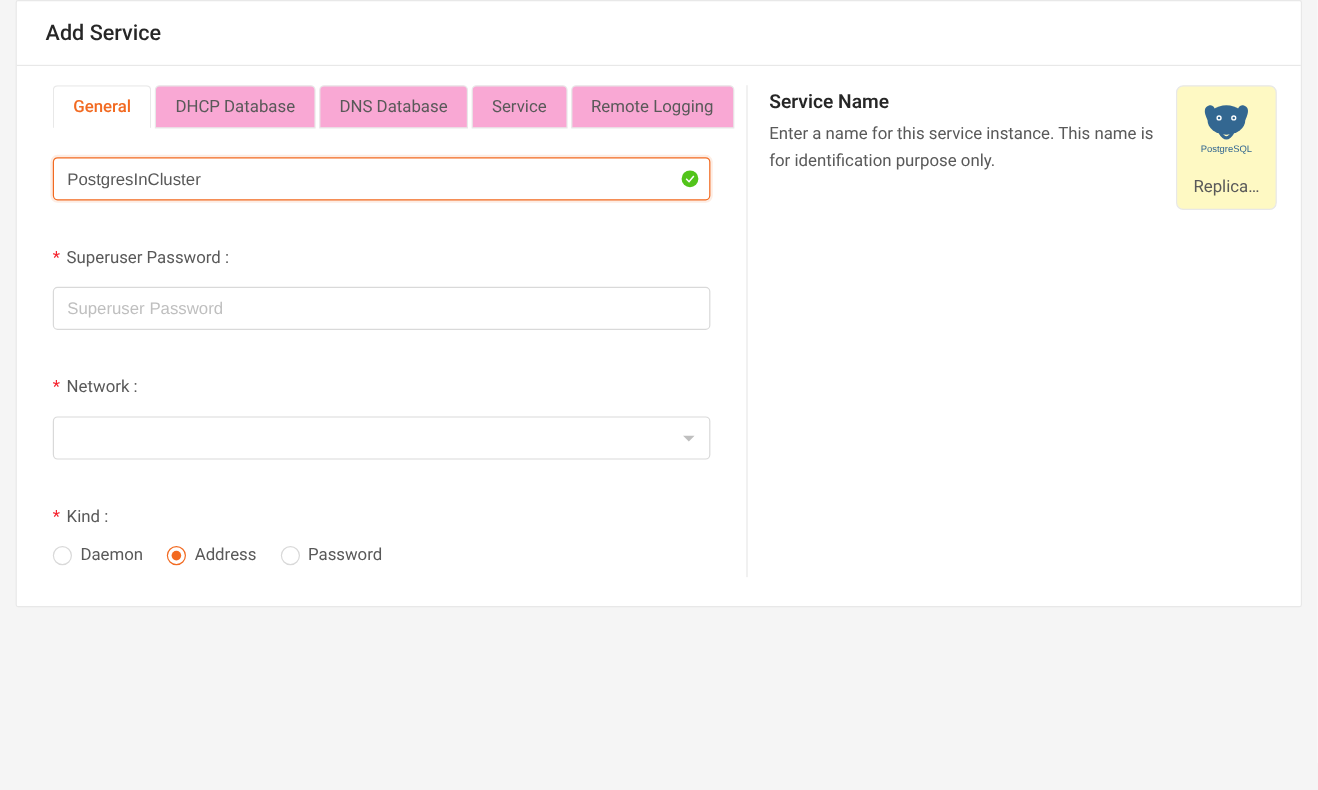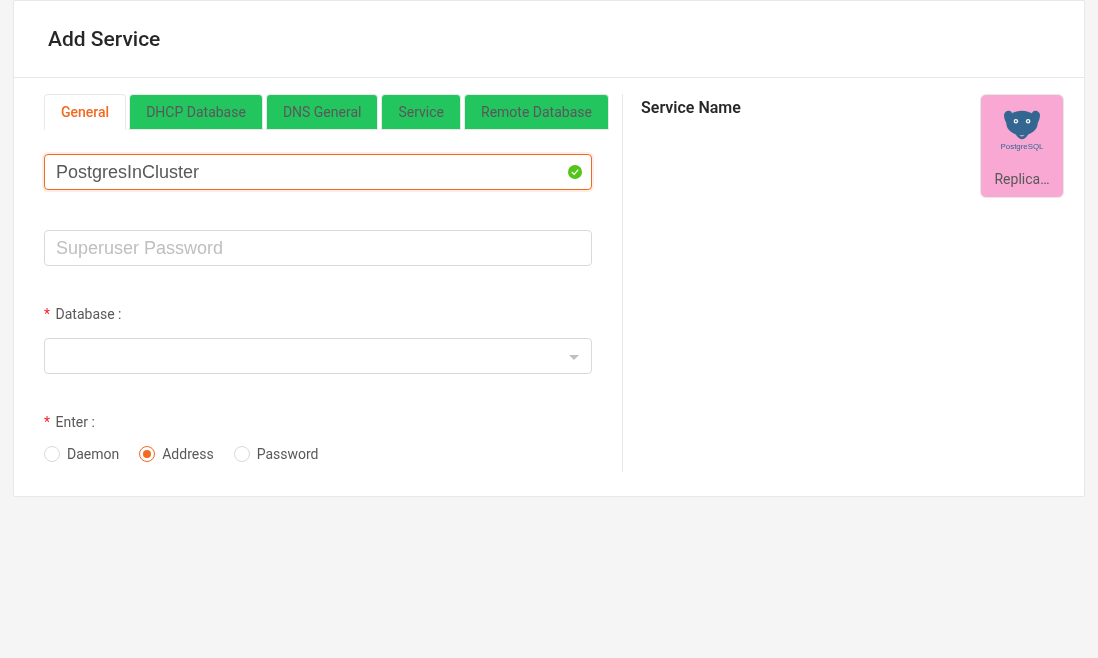--- a/index.html
+++ b/index.html
@@ -21,24 +21,24 @@
     background: #fff;
     border: 1px solid #e8e8e8;
     border-radius: 2px;
     margin: 0 13px 0 13px;
   }
   .card-header {
     padding: 16px 24px;
     border-bottom: 1px solid #e8e8e8;
   }
   .card-title {
-    font-size: 21px;
+    font-size: 18px;
     font-weight: 500;
     color: rgba(0,0,0,0.85);
-    margin: 10px;
+    margin: 0;
   }
   .card-body {
     display: flex;
     padding: 16px 0 24px 0;
   }
   .left-col {
     flex: 0 0 609px;
     padding: 0 0 0 30px;
     border-right: 1px solid #e8e8e8;
   }
@@ -51,21 +51,21 @@
   }
   .tabs {
     display: flex;
     gap: 3px;
     margin-bottom: 24px;
   }
   .tab {
     border: 1px solid #e8e8e8;
     border-radius: 4px 4px 0 0;
     padding: 9px 16px;
-    background: #22c55e;
+    background: #f9a8d4;
     color: #595959;
     cursor: pointer;
     font-size: 14px;
   }
   .tab.active {
     background: #fff;
     color: #f26a21;
     border-bottom-color: #fff;
     font-weight: 500;
   }
@@ -84,21 +84,21 @@
   }
   .input-wrap {
     position: relative;
   }
   .text-input {
     width: 100%;
     height: 36px;
     padding: 6px 36px 6px 11px;
     border: 1px solid #d9d9d9;
     border-radius: 4px;
-    font-size: 18px;
+    font-size: 14px;
     color: #595959;
     background: #fff;
   }
   .text-input.active {
     border-color: #f26a21;
     box-shadow: 0 0 0 2px rgba(242,106,33,0.12);
   }
   .text-input.disabled {
     background: #f5f5f5;
     color: #bfbfbf;
@@ -175,21 +175,21 @@
     color: #595959;
     line-height: 1.55;
     margin: 0;
   }
   .service-icon-card {
     flex: 0 0 84px;
     border: 1px solid #e8e8e8;
     border-radius: 6px;
     padding: 12px 6px 10px 6px;
     text-align: center;
-    background: #f9a8d4;
+    background: #fef9c3;
   }
   .service-icon-card .icon-box {
     width: 56px;
     height: 46px;
     margin: 0 auto 18px auto;
     display: flex;
     align-items: center;
     justify-content: center;
   }
   .service-icon-label {
@@ -208,61 +208,65 @@
   <div class="card">
     <div class="card-header">
       <h1 class="card-title">Add Service</h1>
     </div>
     <div class="card-body">
       <div class="left-col">
 
         <div class="tabs">
           <div class="tab active">General</div>
           <div class="tab">DHCP Database</div>
-          <div class="tab">DNS General</div>
+          <div class="tab">DNS Database</div>
           <div class="tab">Service</div>
-          <div class="tab">Remote Database</div>
+          <div class="tab">Remote Logging</div>
         </div>
 
         <div class="form-group">
           <div class="input-wrap">
             <input type="text" class="text-input active" value="PostgresInCluster" style="">
             <span class="valid-icon">
               <svg viewBox="0 0 10 10">
                   <path d="M1 5 L4 8 L9 2" stroke="#fff" stroke-width="1.6" fill="none"></path>
                 </svg>
             </span>
           </div>
         </div>
 
         <div class="form-group">
+          <label class="form-label">
+            <span class="required">*</span>
+            <span>Superuser Password</span><span> :</span>
+          </label>
           <div class="input-wrap">
             <input type="password" class="text-input" placeholder="Superuser Password" style="">
           </div>
         </div>
 
         <div class="form-group">
           <label class="form-label">
             <span class="required">*</span>
-            <span>Database</span><span> :</span>
+            <span>Network</span><span> :</span>
           </label>
           <div class="select">
             <span class="chevron">
               <svg viewBox="0 0 10 6">
                   <path d="M0 0 L5 5 L10 0 Z"></path>
                 </svg>
             </span>
           </div>
         </div>
 
 
         <div class="form-group" style="margin-bottom:10px;">
           <label class="form-label">
             <span class="required">*</span>
-            <span>Enter</span><span> :</span>
+            <span>Kind</span><span> :</span>
           </label>
           <div class="radio-row">
             <div class="radio-item">
               <span class="radio-outer"></span>
               <span>Daemon</span>
             </div>
             <div class="radio-item checked">
               <span class="radio-outer">
                   <span class="radio-inner"></span>
                 </span>
@@ -273,20 +277,21 @@
               <span>Password</span>
             </div>
           </div>
         </div>
 
       </div>
 
       <div class="right-col">
         <div class="help-col">
           <h2 class="help-title">Service Name</h2>
+          <p class="help-text">Enter a name for this service instance. This name is for identification purpose only.</p>
         </div>
         <div class="service-icon-card">
           <div class="icon-box">
             <svg viewBox="0 0 64 52" width="56" height="46">
 
               <g fill="#336791">
                 <ellipse cx="32" cy="18" rx="18" ry="14"></ellipse>
                 <path d="M14 18 Q8 6 16 4 Q20 3 22 10"></path>
                 <path d="M50 18 Q56 6 48 4 Q44 3 42 10"></path>
                 <path d="M26 30 Q32 40 38 30" fill="none" stroke="#336791" stroke-width="3"></path>

